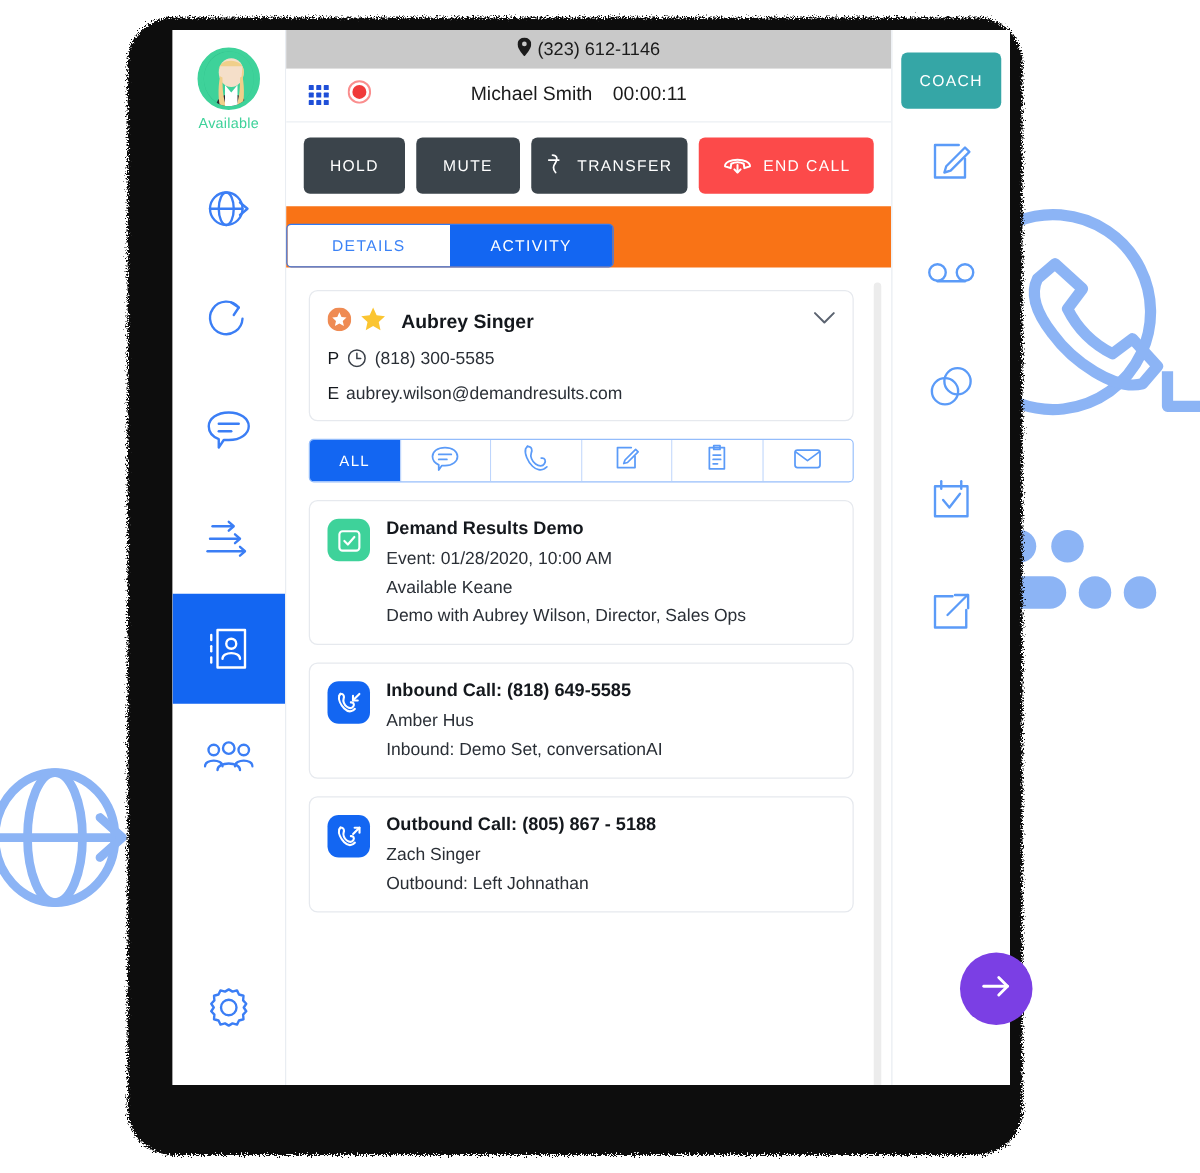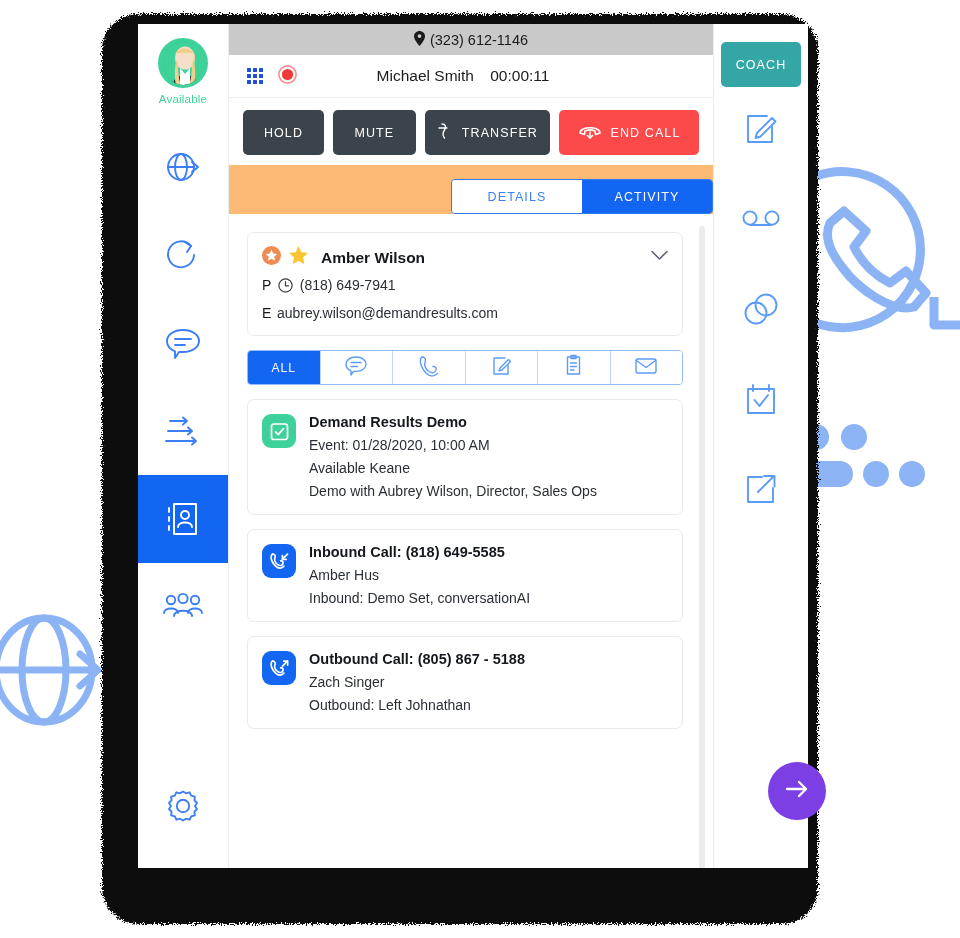--- a/index.html
+++ b/index.html
@@ -104,21 +104,21 @@
     font-size:12.5px;letter-spacing:1.1px;cursor:pointer;
     display:flex;align-items:center;justify-content:center;gap:9px;
     font-family:"Liberation Sans", sans-serif;
   }
   #btn-hold{width:90px;}
   #btn-mute{width:92px;}
   #btn-transfer{width:140px;}
   #btn-endcall{flex:1 1 auto;min-width:140px;background:#fc4a4a;}
 
   
-  #tabs-wrap{display:flex;justify-content:flex-end;padding:14px 0 0 0;background:#fdba74;}
+  #tabs-wrap{display:flex;justify-content:flex-start;padding:14px 0 0 0;background:#f97316;}
   #tabs{display:flex;border:1px solid #2f7bf6;border-radius:4px;overflow:hidden;}
   .tab{
     width:130px;height:33px;display:flex;align-items:center;justify-content:center;
     font-size:12.5px;letter-spacing:1.1px;cursor:pointer;background:#fff;color:#3b82f6;
   }
   .tab.active{background:#1366f2;color:#fff;}
 
   #scroll-area{
     flex:1 1 auto;overflow:hidden;position:relative;padding:0 0 0 0;
   }
@@ -414,36 +414,36 @@
                 <svg width="19" height="19" viewBox="0 0 19 19">
                   <circle cx="9.5" cy="9.5" r="9.5" fill="#ef8b53"></circle>
                   <path d="M9.5 3.8 L11.2 7.6 L15.2 8 L12.2 10.8 L13.1 14.8 L9.5 12.7 L5.9 14.8 L6.8 10.8 L3.8 8 L7.8 7.6 Z" fill="#fff"></path>
                 </svg>
               </span>
               <span>
                 <svg width="21" height="21" viewBox="0 0 21 21">
                   <path d="M10.5 1 L13.3 7.2 L20 7.9 L15 12.5 L16.4 19.2 L10.5 15.8 L4.6 19.2 L6 12.5 L1 7.9 L7.7 7.2 Z" fill="#fbc531"></path>
                 </svg>
               </span>
-              <span class="contact-name">Amber Wilson</span>
+              <span class="contact-name">Aubrey Singer</span>
               <span class="chev">
                 <svg width="17" height="11" viewBox="0 0 17 11" fill="none" stroke="#5b6370" stroke-width="1.6" stroke-linecap="round" stroke-linejoin="round">
                   <polyline points="1,1.5 8.5,9 16,1.5"></polyline>
                 </svg>
               </span>
             </div>
             <div class="contact-line">
               <span class="lab">P</span>
               <span class="clock-ic">
                 <svg width="15" height="15" viewBox="0 0 15 15" fill="none" stroke="#3a4049" stroke-width="1.2" stroke-linecap="round">
                   <circle cx="7.5" cy="7.5" r="6.6"></circle>
                   <polyline points="7.5,3.6 7.5,7.8 10.6,7.8"></polyline>
                 </svg>
               </span>
-              <span>(818) 649-7941</span>
+              <span>(818) 300-5585</span>
             </div>
             <div class="contact-line">
               <span class="lab">E</span>
               <span>aubrey.wilson@demandresults.com</span>
             </div>
           </div>
 
           <div id="filter-bar">
             <div class="filt active">ALL</div>
             <div class="filt">

